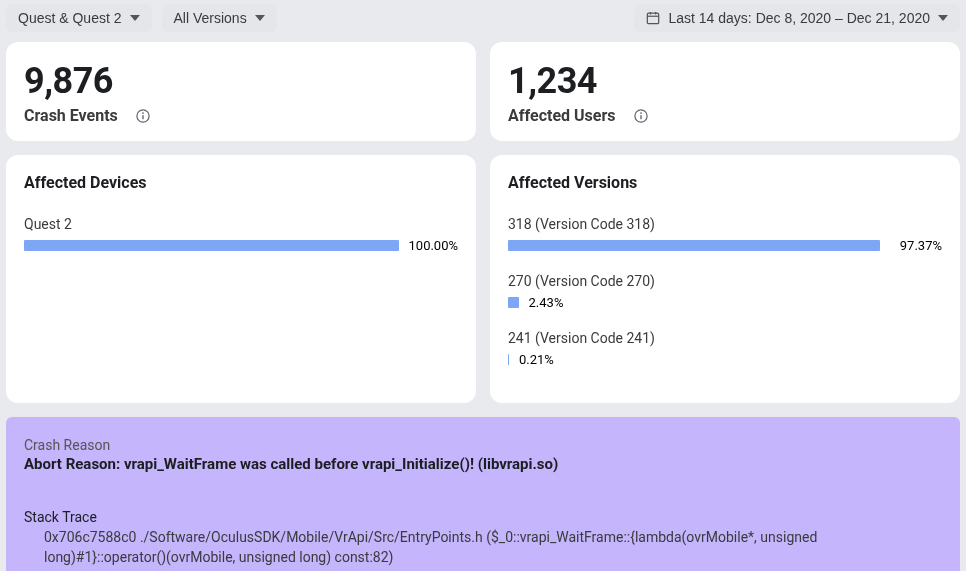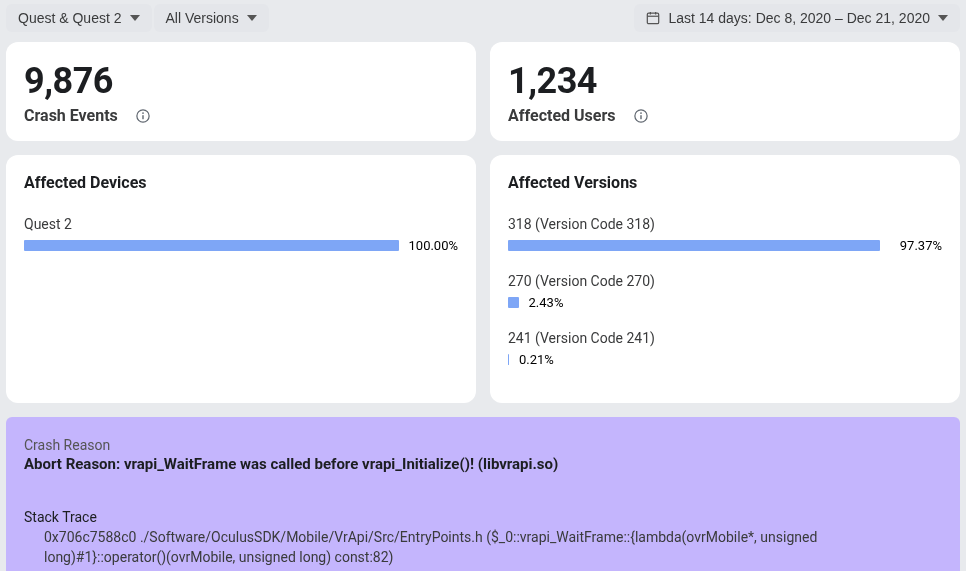--- a/index.html
+++ b/index.html
@@ -6,21 +6,21 @@
     body {
       font-family: -apple-system, BlinkMacSystemFont, "Segoe UI", Roboto, Helvetica, Arial, sans-serif;
       background: #e8eaed;
       width: 966px;
       height: 571px;
       overflow: hidden;
       color: #1c1e21;
     }
     .filter-bar {
       display: flex;
-      gap: 2px;
+      gap: 10px;
       padding: 4px 6px 10px 6px;
       align-items: center;
     }
     .pill {
       background: #e4e6ea;
       border-radius: 6px;
       padding: 6px 12px;
       font-size: 14px;
       color: #3a3b3c;
       display: flex;

